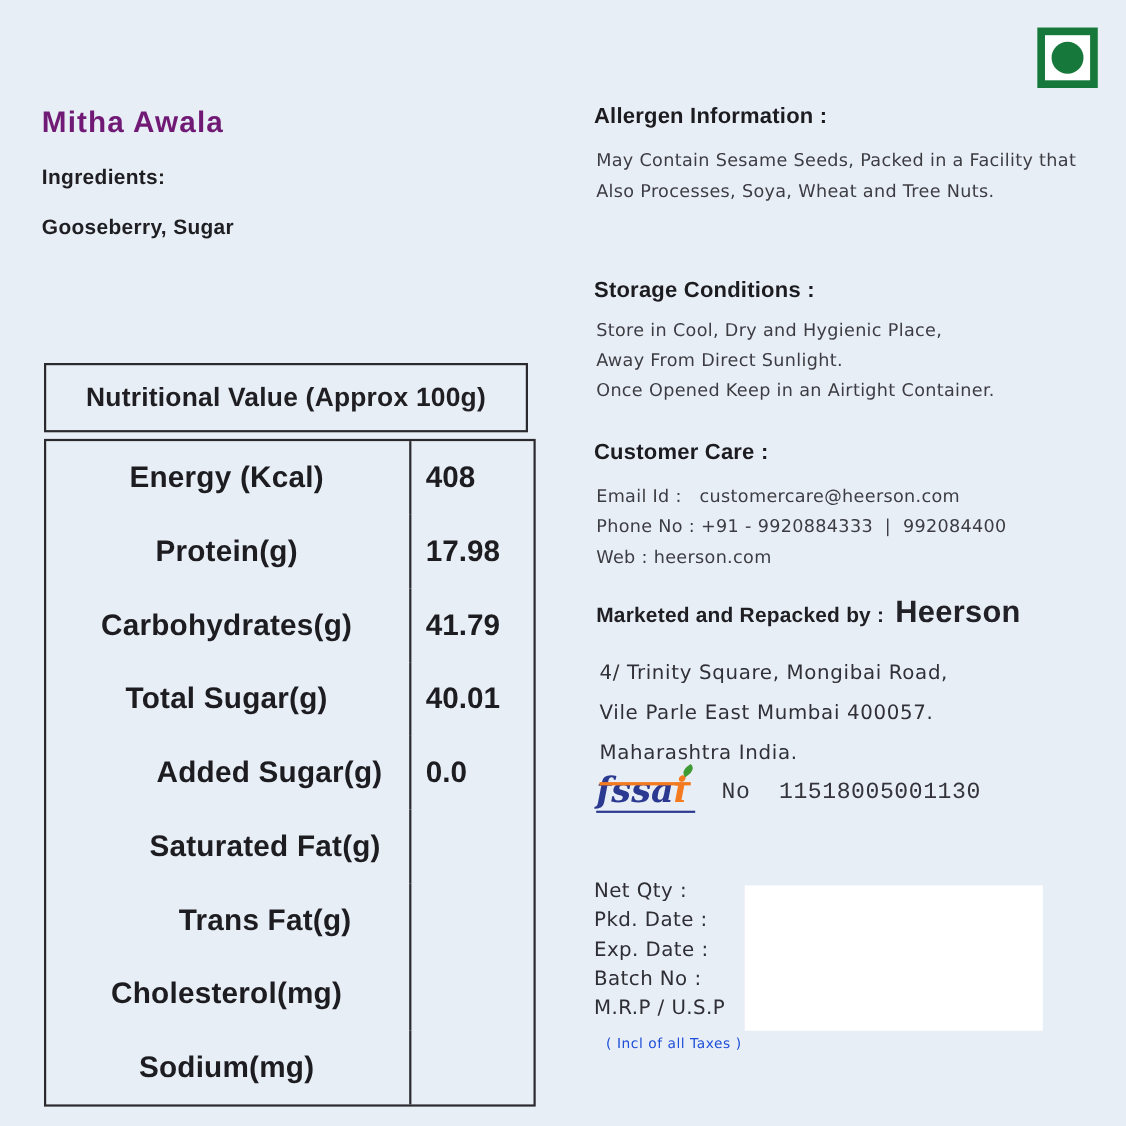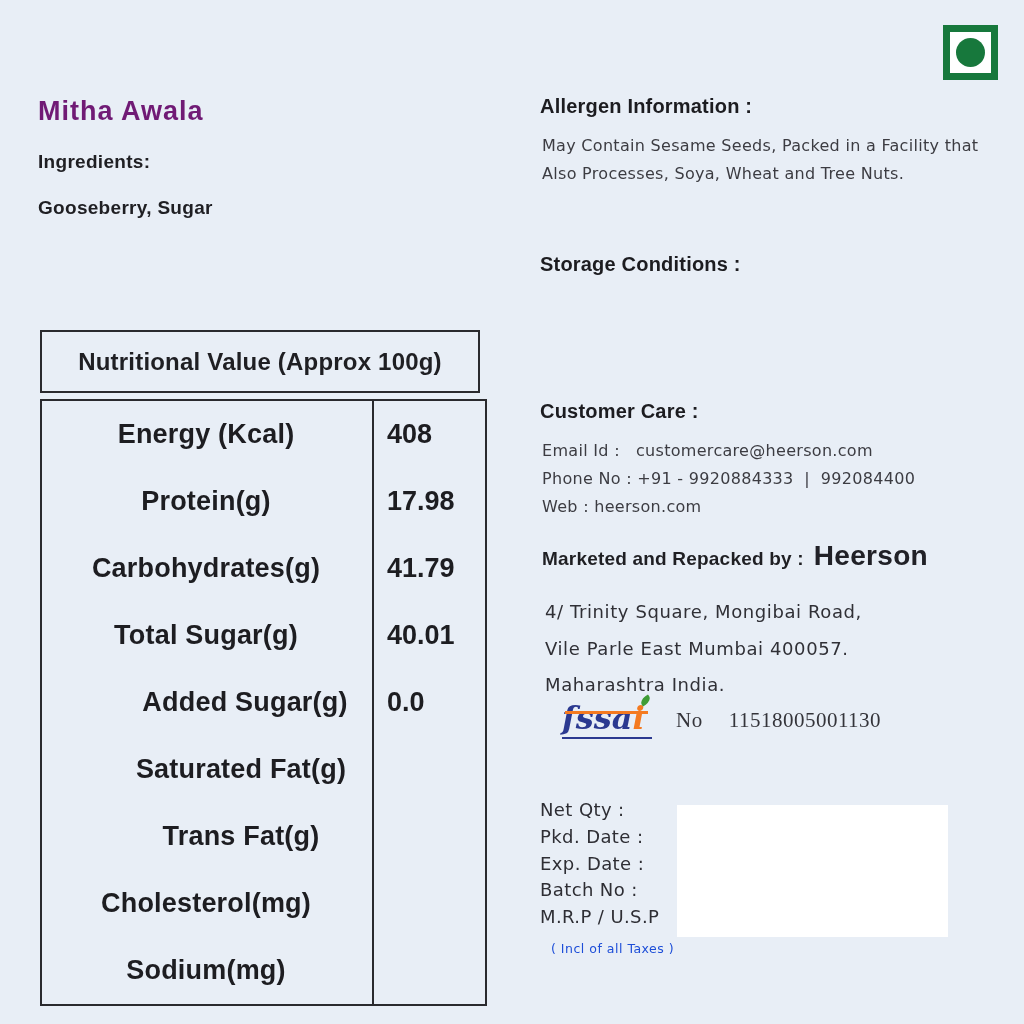--- a/index.html
+++ b/index.html
@@ -44,33 +44,33 @@
   .allergen-b{left:542px;top:132px;}
   .storage-h{left:540px;top:253px;}
   .storage-b{left:542px;top:286px;}
   .care-h{left:540px;top:400px;}
   .care-b{left:542px;top:437px;line-height:28px;}
   .marketed{left:542px;top:540px;display:flex;align-items:baseline;gap:10px;}
   .marketed-label{font-size:19px;font-weight:bold;letter-spacing:.2px;}
   .brand{font-size:28px;font-weight:bold;letter-spacing:.3px;color:#212127;}
   .address{left:545px;top:594px;font-size:18px;line-height:36.5px;letter-spacing:.6px;color:#303036;}
   .fssai-row{left:542px;top:698px;display:flex;align-items:center;gap:18px;}
-  .fssai-no-label,.fssai-number{font-family:Liberation Serif, serif;font-size:21px;
+  .fssai-no-label,.fssai-number{font-family:Liberation Mono, monospace;font-size:21px;
       color:#34343a;letter-spacing:.5px;}
   .fssai-number{margin-left:8px;}
   .fill{left:540px;top:797px;font-size:18px;line-height:26.8px;letter-spacing:.4px;
       font-family:"DejaVu Sans",sans-serif;color:#2e2e34;}
   .fill-box{left:677px;top:805px;width:271px;height:132px;background:#ffffff;}
   .taxes{left:551px;top:941px;font-size:12.5px;letter-spacing:.5px;
       font-family:"DejaVu Sans",sans-serif;color:#1d4ed8;}
 
   
   .fssai-logo{position:relative;width:96px;height:44px;
       font-family:"DejaVu Serif",serif;font-style:italic;font-weight:bold;
-      font-size:32px;line-height:40px;color:#2b3990;margin-left:20px;}
+      font-size:32px;line-height:40px;color:#2b3990;}
   .fssai-logo .i-orange{color:#f47a20;}
   .fssai-logo .bar-orange{position:absolute;left:3px;right:10px;top:13px;height:2.5px;background:#f47a20;}
   .fssai-logo .bar-blue{position:absolute;left:0;right:6px;bottom:3px;height:2.5px;background:#2b3990;}
   .fssai-logo .leaf{position:absolute;right:7px;top:-1px;width:11px;height:7px;
       background:#3f9c35;border-radius:70% 0 70% 0;transform:rotate(-35deg);}
 </style>
 </head>
 <body>
 
 <div class="page">
@@ -120,20 +120,21 @@
       <div class="nrow">
         <div class="nlabel indent-0">Sodium(mg)</div>
         <div class="nvalue"></div>
       </div>
     </div>
 
   <div class="abs sec-heading allergen-h">Allergen Information :</div>
   <div class="abs sec-heading storage-h">Storage Conditions :</div>
 
   <div class="abs body-text allergen-b"><div>May Contain Sesame Seeds, Packed in a Facility that</div><div>Also Processes, Soya, Wheat and Tree Nuts.</div></div>
+  <div class="abs body-text storage-b"><div>Store in Cool, Dry and Hygienic Place,</div><div>Away From Direct Sunlight.</div><div>Once Opened Keep in an Airtight Container.</div></div>
 
   <div class="abs sec-heading care-h">Customer Care :</div>
   <div class="abs body-text care-b"><div>Email Id :   customercare@heerson.com</div><div>Phone No : +91 - 9920884333  |  992084400</div><div>Web : heerson.com</div></div>
 
   <div class="abs marketed">
     <span class="marketed-label">Marketed and Repacked by :</span>
     <span class="brand">Heerson</span>
   </div>
   <div class="abs body-text address"><div>4/ Trinity Square, Mongibai Road,</div><div>Vile Parle East Mumbai 400057.</div><div>Maharashtra India.</div></div>
 

